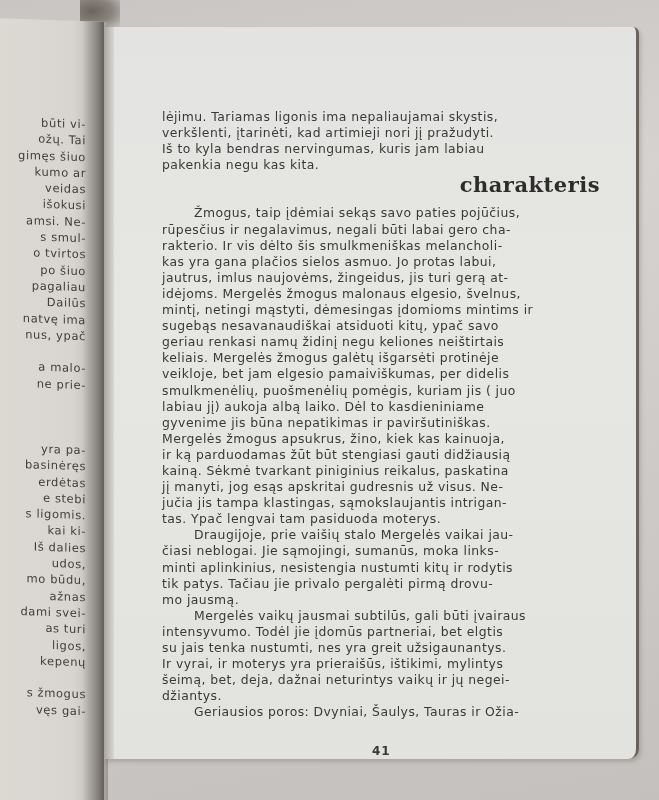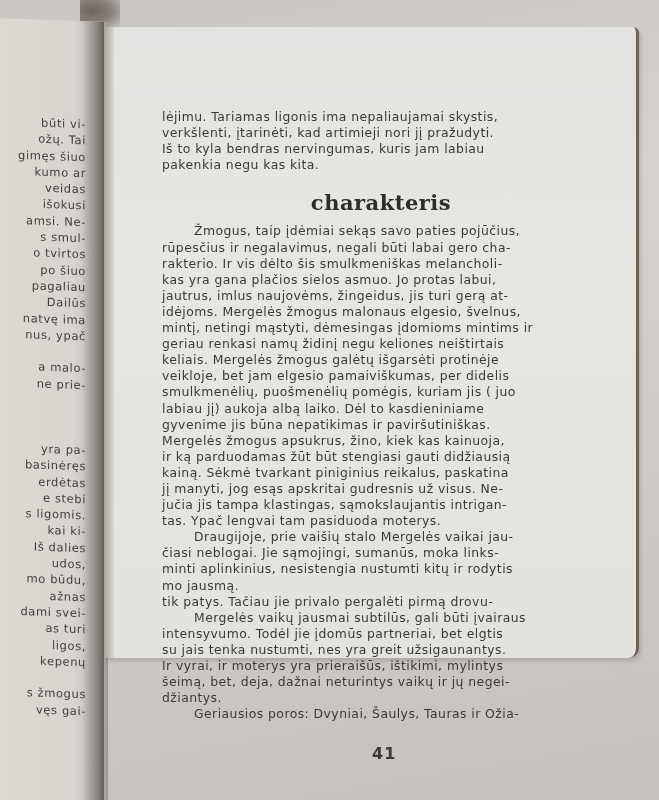--- a/index.html
+++ b/index.html
@@ -21,44 +21,44 @@
     .left-lines { position: absolute; top: 95px; right: 22px; text-align: right; }
     .left-line {
       font-size: 11.5px; line-height: 16.3px; color: #3f3e3c; white-space: nowrap;
       letter-spacing: 0.6px;
     }
     .corner-dark {
       position: absolute; left: 80px; top: 0; width: 40px; height: 28px;
       background: radial-gradient(ellipse at 30% 40%, #6a645e 0%, #8a837c 50%, rgba(140,135,128,0) 100%);
     }
     .right-page {
-      position: absolute; left: 104px; top: 27px; width: 532px; height: 631px;
+      position: absolute; left: 104px; top: 27px; width: 532px; height: 732px;
       background: linear-gradient(180deg, #e3e4e1 0%, #e6e6e3 40%, #e2e2de 100%);
       border-right: 3px solid #6b6258;
       border-radius: 0 6px 10px 0;
       box-shadow: 2px 3px 4px rgba(0,0,0,0.15);
     }
     .gutter {
       position: absolute; left: 0; top: 0; width: 10px; height: 100%;
       background: linear-gradient(90deg, #a9a49e 0%, #d8d7d3 100%);
     }
     .text-block {
       position: absolute; left: 58px; top: 82px; width: 468px;
       color: #3a3937; font-size: 12.4px; line-height: 16.1px;
       letter-spacing: 0.45px;
     }
     .line { white-space: nowrap; }
     .indent { padding-left: 32px; }
     .heading {
-      text-align: center; font-family: "DejaVu Serif", serif; font-size: 21px;
-      font-weight: bold; color: #2e2d2b; margin: 22px 0 12px 0; letter-spacing: 0.5px;
+      text-align: right; font-family: "DejaVu Serif", serif; font-size: 21px;
+      font-weight: bold; color: #2e2d2b; margin: 4px 0 12px 0; letter-spacing: 0.5px;
       padding-right: 30px;
     }
     .page-number {
-      position: absolute; left: 268px; top: 717px; font-size: 16px; font-weight: bold;
+      position: absolute; left: 268px; top: 717px; font-size: 12px; font-weight: bold;
       color: #3a3937; letter-spacing: 1px;
     }
   </style>
 </head>
 <body>
 
 <div class="corner-dark"></div>
 
 <div class="left-page">
   <div class="left-lines" id="left-lines">
@@ -116,40 +116,41 @@
     <div class="heading">charakteris</div>
 
     <div>
       <div class="line indent">Žmogus, taip įdėmiai sekąs savo paties pojūčius,</div>
       <div class="line">rūpesčius ir negalavimus, negali būti labai gero cha-</div>
       <div class="line">rakterio. Ir vis dėlto šis smulkmeniškas melancholi-</div>
       <div class="line">kas yra gana plačios sielos asmuo. Jo protas labui,</div>
       <div class="line">jautrus, imlus naujovėms, žingeidus, jis turi gerą at-</div>
       <div class="line">idėjoms. Mergelės žmogus malonaus elgesio, švelnus,</div>
       <div class="line">mintį, netingi mąstyti, dėmesingas įdomioms mintims ir</div>
+      <div class="line">sugebąs nesavanaudiškai atsiduoti kitų, ypač  savo</div>
       <div class="line">geriau renkasi namų židinį negu keliones neištirtais</div>
       <div class="line">keliais. Mergelės žmogus galėtų išgarsėti protinėje</div>
       <div class="line">veikloje, bet jam elgesio pamaiviškumas, per didelis</div>
       <div class="line">smulkmenėlių, puošmenėlių pomėgis, kuriam jis ( juo</div>
       <div class="line">labiau jį) aukoja albą laiko. Dėl to kasdieniniame</div>
       <div class="line">gyvenime jis būna nepatikimas ir paviršutiniškas.</div>
       <div class="line">Mergelės žmogus apsukrus, žino, kiek kas kainuoja,</div>
       <div class="line">ir ką parduodamas žūt būt stengiasi gauti didžiausią</div>
       <div class="line">kainą. Sėkmė  tvarkant piniginius reikalus, paskatina</div>
       <div class="line">jį manyti, jog esąs apskritai gudresnis už visus. Ne-</div>
       <div class="line">jučia jis tampa klastingas, sąmokslaujantis  intrigan-</div>
       <div class="line">tas. Ypač lengvai tam   pasiduoda moterys.</div>
     </div>
 
     <div>
       <div class="line indent">Draugijoje, prie vaišių stalo Mergelės vaikai jau-</div>
       <div class="line">čiasi neblogai. Jie sąmojingi, sumanūs, moka links-</div>
       <div class="line">minti aplinkinius, nesistengia nustumti kitų ir rodytis</div>
+      <div class="line">tik patys. Tačiau jie privalo pergalėti pirmą drovu-</div>
       <div class="line">mo jausmą.</div>
-      <div class="line">tik patys. Tačiau jie privalo pergalėti pirmą drovu-</div>
     </div>
 
     <div>
       <div class="line indent">Mergelės vaikų jausmai subtilūs, gali būti įvairaus</div>
       <div class="line">intensyvumo. Todėl jie įdomūs partneriai, bet elgtis</div>
       <div class="line">su jais tenka nustumti, nes yra greit užsigaunantys.</div>
       <div class="line">Ir vyrai, ir moterys yra prieraišūs, ištikimi, mylintys</div>
       <div class="line">šeimą, bet, deja, dažnai neturintys vaikų ir jų negei-</div>
       <div class="line">džiantys.</div>
     </div>

